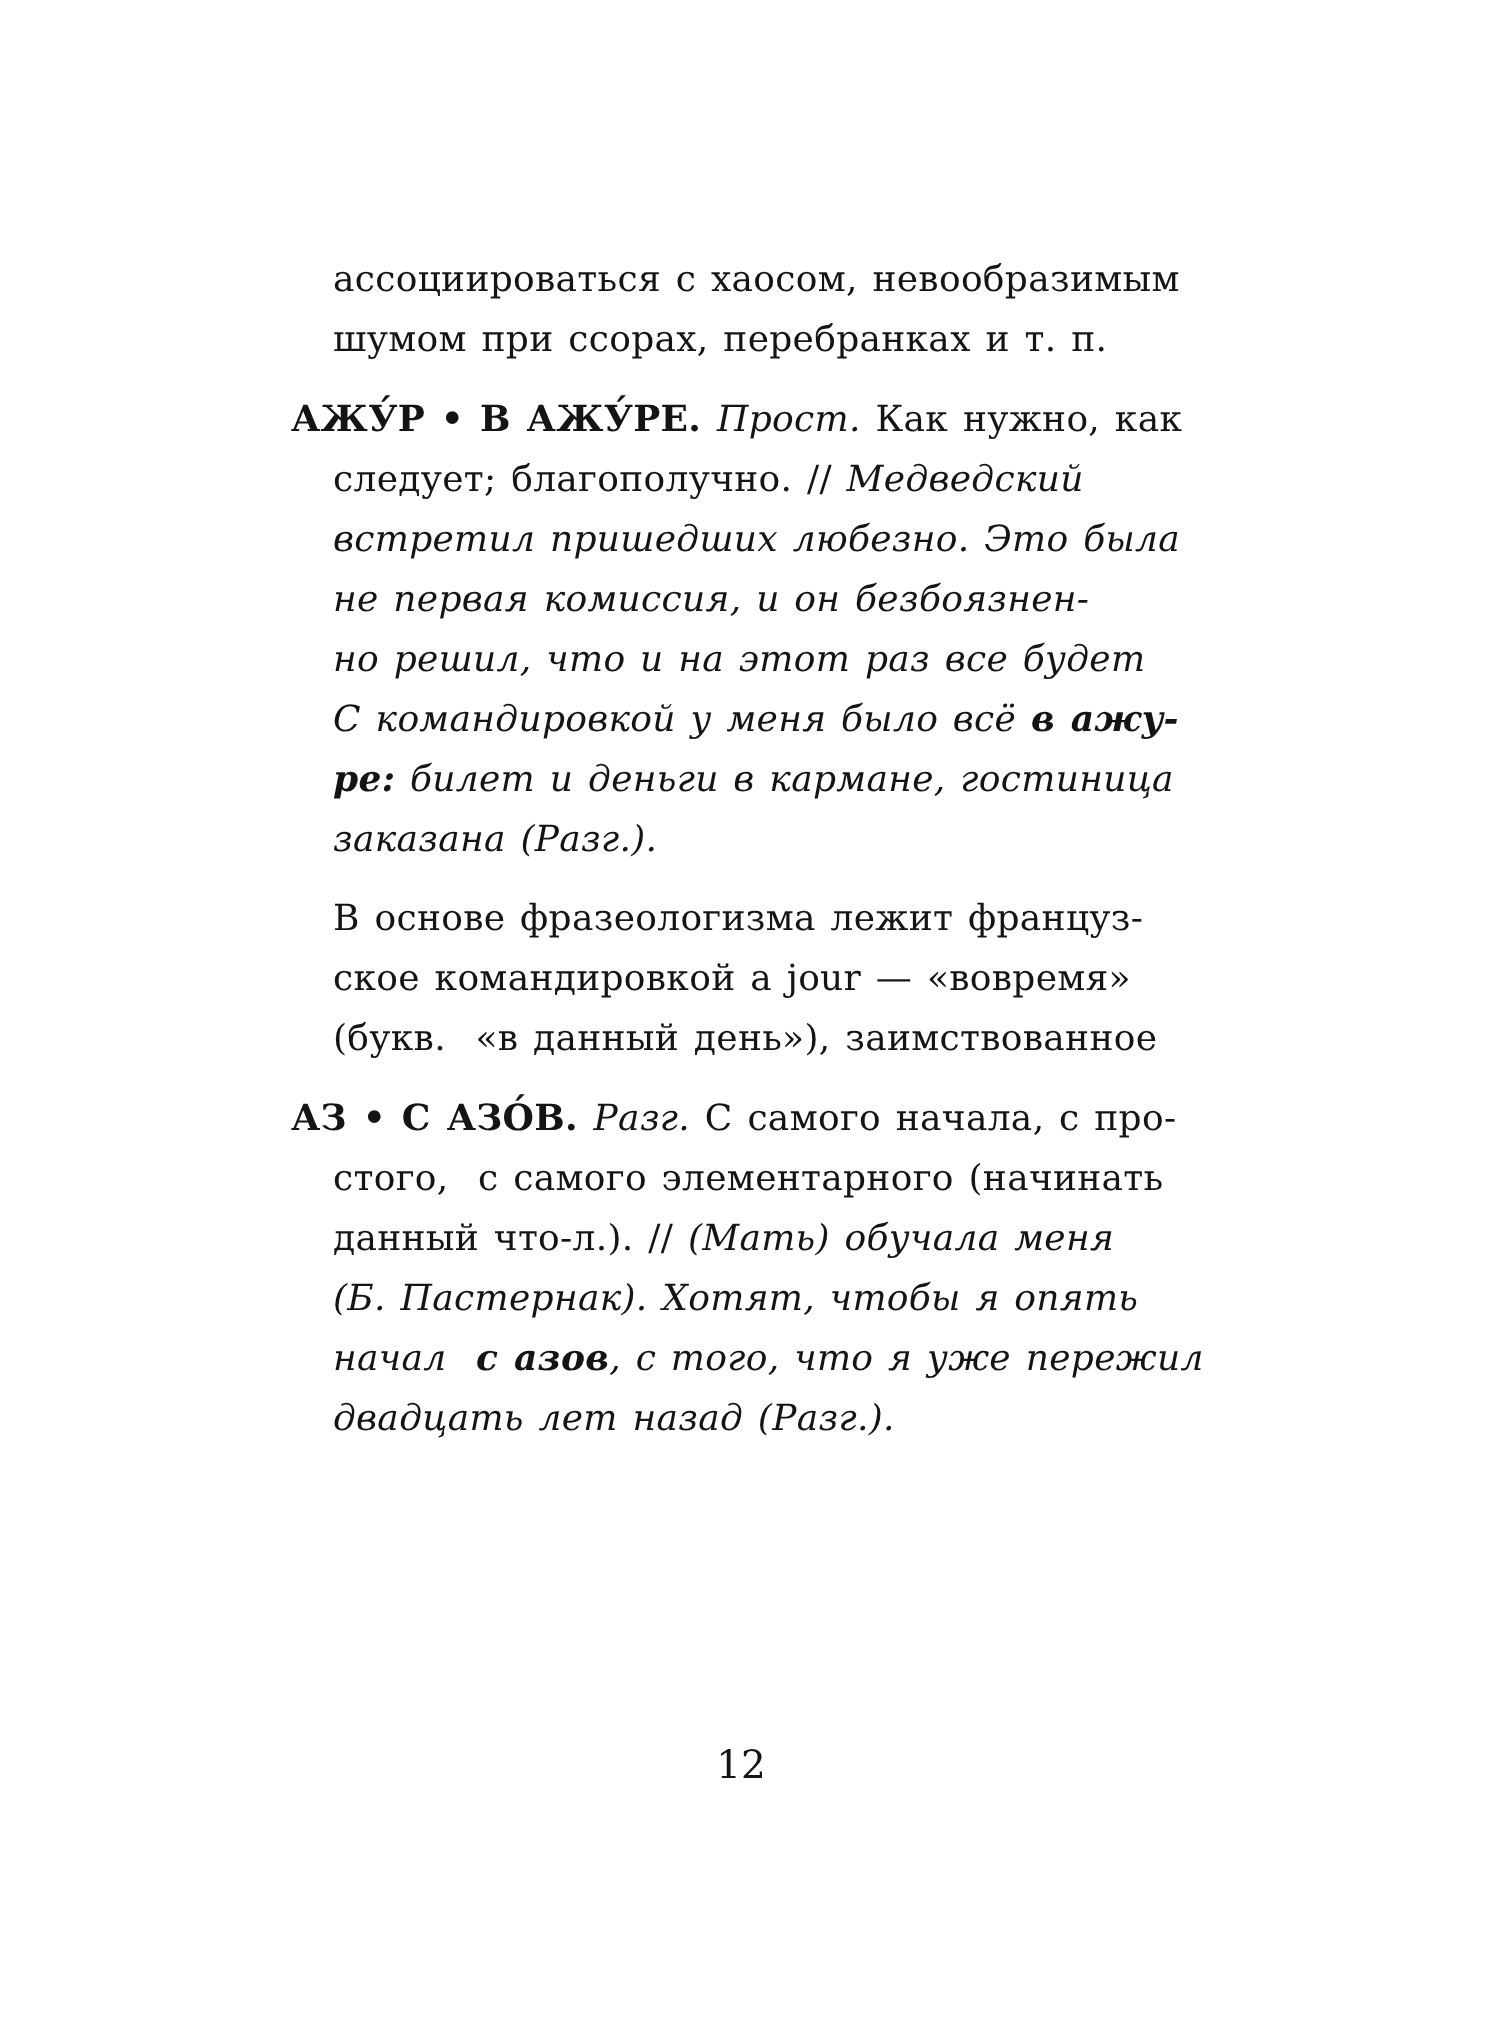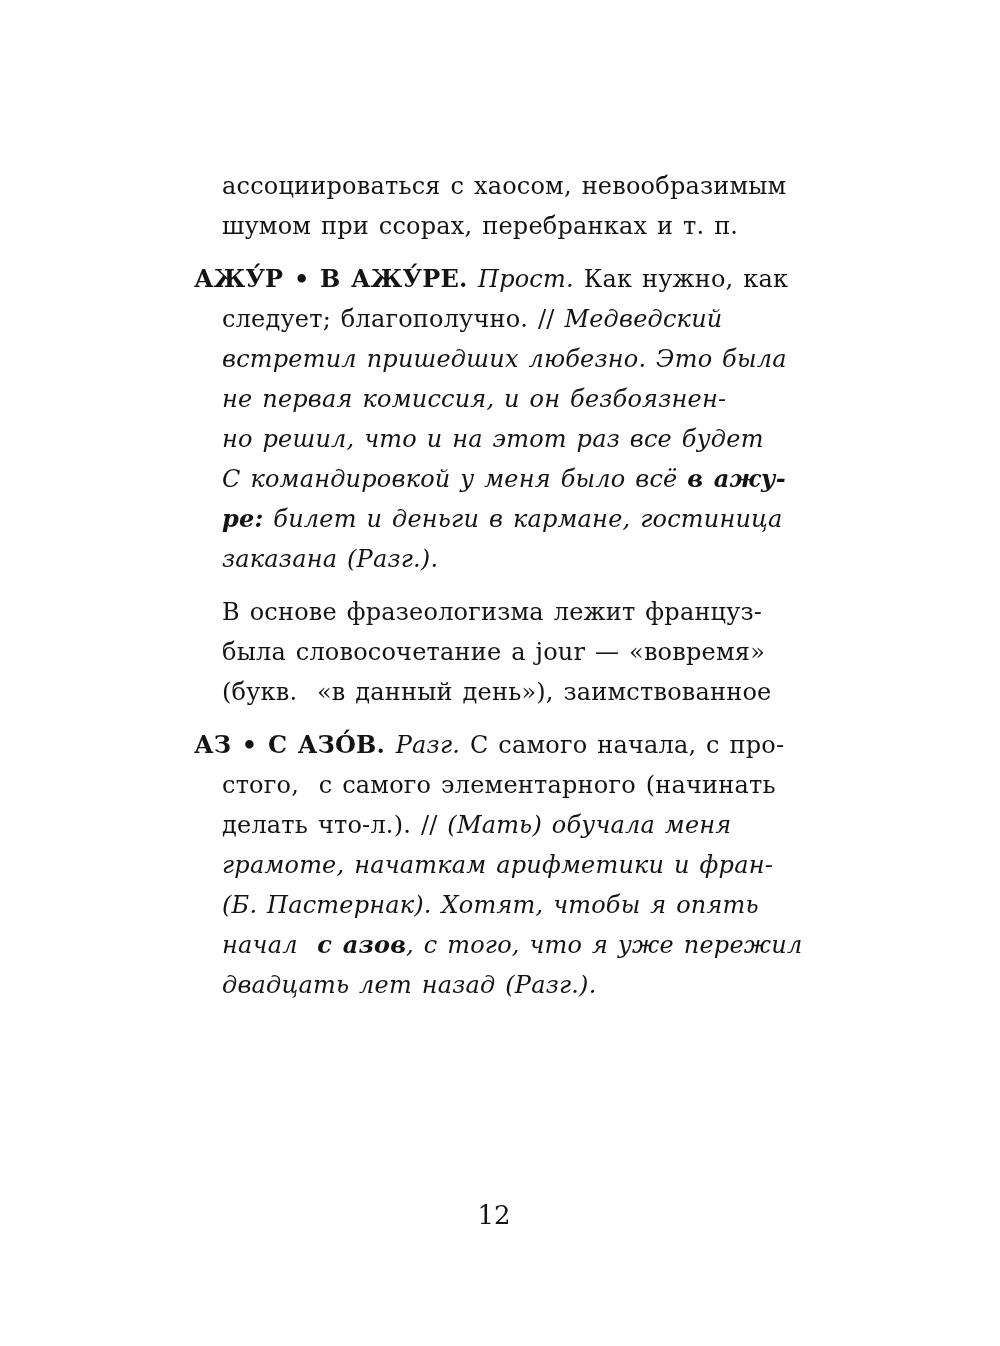--- a/index.html
+++ b/index.html
@@ -34,21 +34,21 @@
   }
   .line {
     white-space: pre;
   }
   .s-r { font-weight: normal; font-style: normal; }
   .s-b { font-weight: bold; font-style: normal; }
   .s-i { font-weight: normal; font-style: italic; }
   .s-bi { font-weight: bold; font-style: italic; }
   .page-number {
     position: absolute;
-    top: 1195px;
+    top: 1157px;
     left: 0;
     width: 100%;
     text-align: center;
     font-size: 26px;
     line-height: 40px;
     color: #141414;
   }
 </style>
 </head>
 <body>
@@ -64,27 +64,26 @@
         <div class="line"><span class="s-r">следует; благополучно. // </span><span class="s-i">Медведский</span></div>
         <div class="line"><span class="s-i">встретил пришедших любезно. Это была</span></div>
         <div class="line"><span class="s-i">не первая комиссия, и он безбоязнен-</span></div>
         <div class="line"><span class="s-i">но решил, что и на этот раз все будет</span></div>
         <div class="line"><span class="s-i">С командировкой у меня было всё </span><span class="s-bi">в ажу-</span></div>
         <div class="line"><span class="s-bi">ре:</span><span class="s-i"> билет и деньги в кармане, гостиница</span></div>
         <div class="line"><span class="s-i">заказана (Разг.).</span></div>
       </div>
       <div class="para body">
         <div class="line first"><span class="s-r">В основе фразеологизма лежит француз-</span></div>
-        <div class="line"><span class="s-r">была словосочетание a jour — «вовремя»</span></div>
+        <div class="line"><span class="s-r">ское командировкой a jour — «вовремя»</span></div>
         <div class="line"><span class="s-r">(букв.  «в данный день»), заимствованное</span></div>
       </div>
       <div class="para hanging">
         <div class="line first"><span class="s-b">АЗ • С АЗО́В. </span><span class="s-i">Разг.</span><span class="s-r"> С самого начала, с про-</span></div>
         <div class="line"><span class="s-r">стого,  с самого элементарного (начинать</span></div>
-        <div class="line"><span class="s-r">делать что-л.). // </span><span class="s-i">(Мать) обучала меня</span></div>
-        <div class="line"><span class="s-i">грамоте, начаткам арифметики и фран-</span></div>
+        <div class="line"><span class="s-r">данный что-л.). // </span><span class="s-i">(Мать) обучала меня</span></div>
         <div class="line"><span class="s-i">(Б. Пастернак). Хотят, чтобы я опять</span></div>
         <div class="line"><span class="s-i">начал  </span><span class="s-bi">с азов</span><span class="s-i">, с того, что я уже пережил</span></div>
         <div class="line"><span class="s-i">двадцать лет назад (Разг.).</span></div>
       </div>
     </div>
   <div class="page-number">12</div>
 </div>
 
 </body></html>

